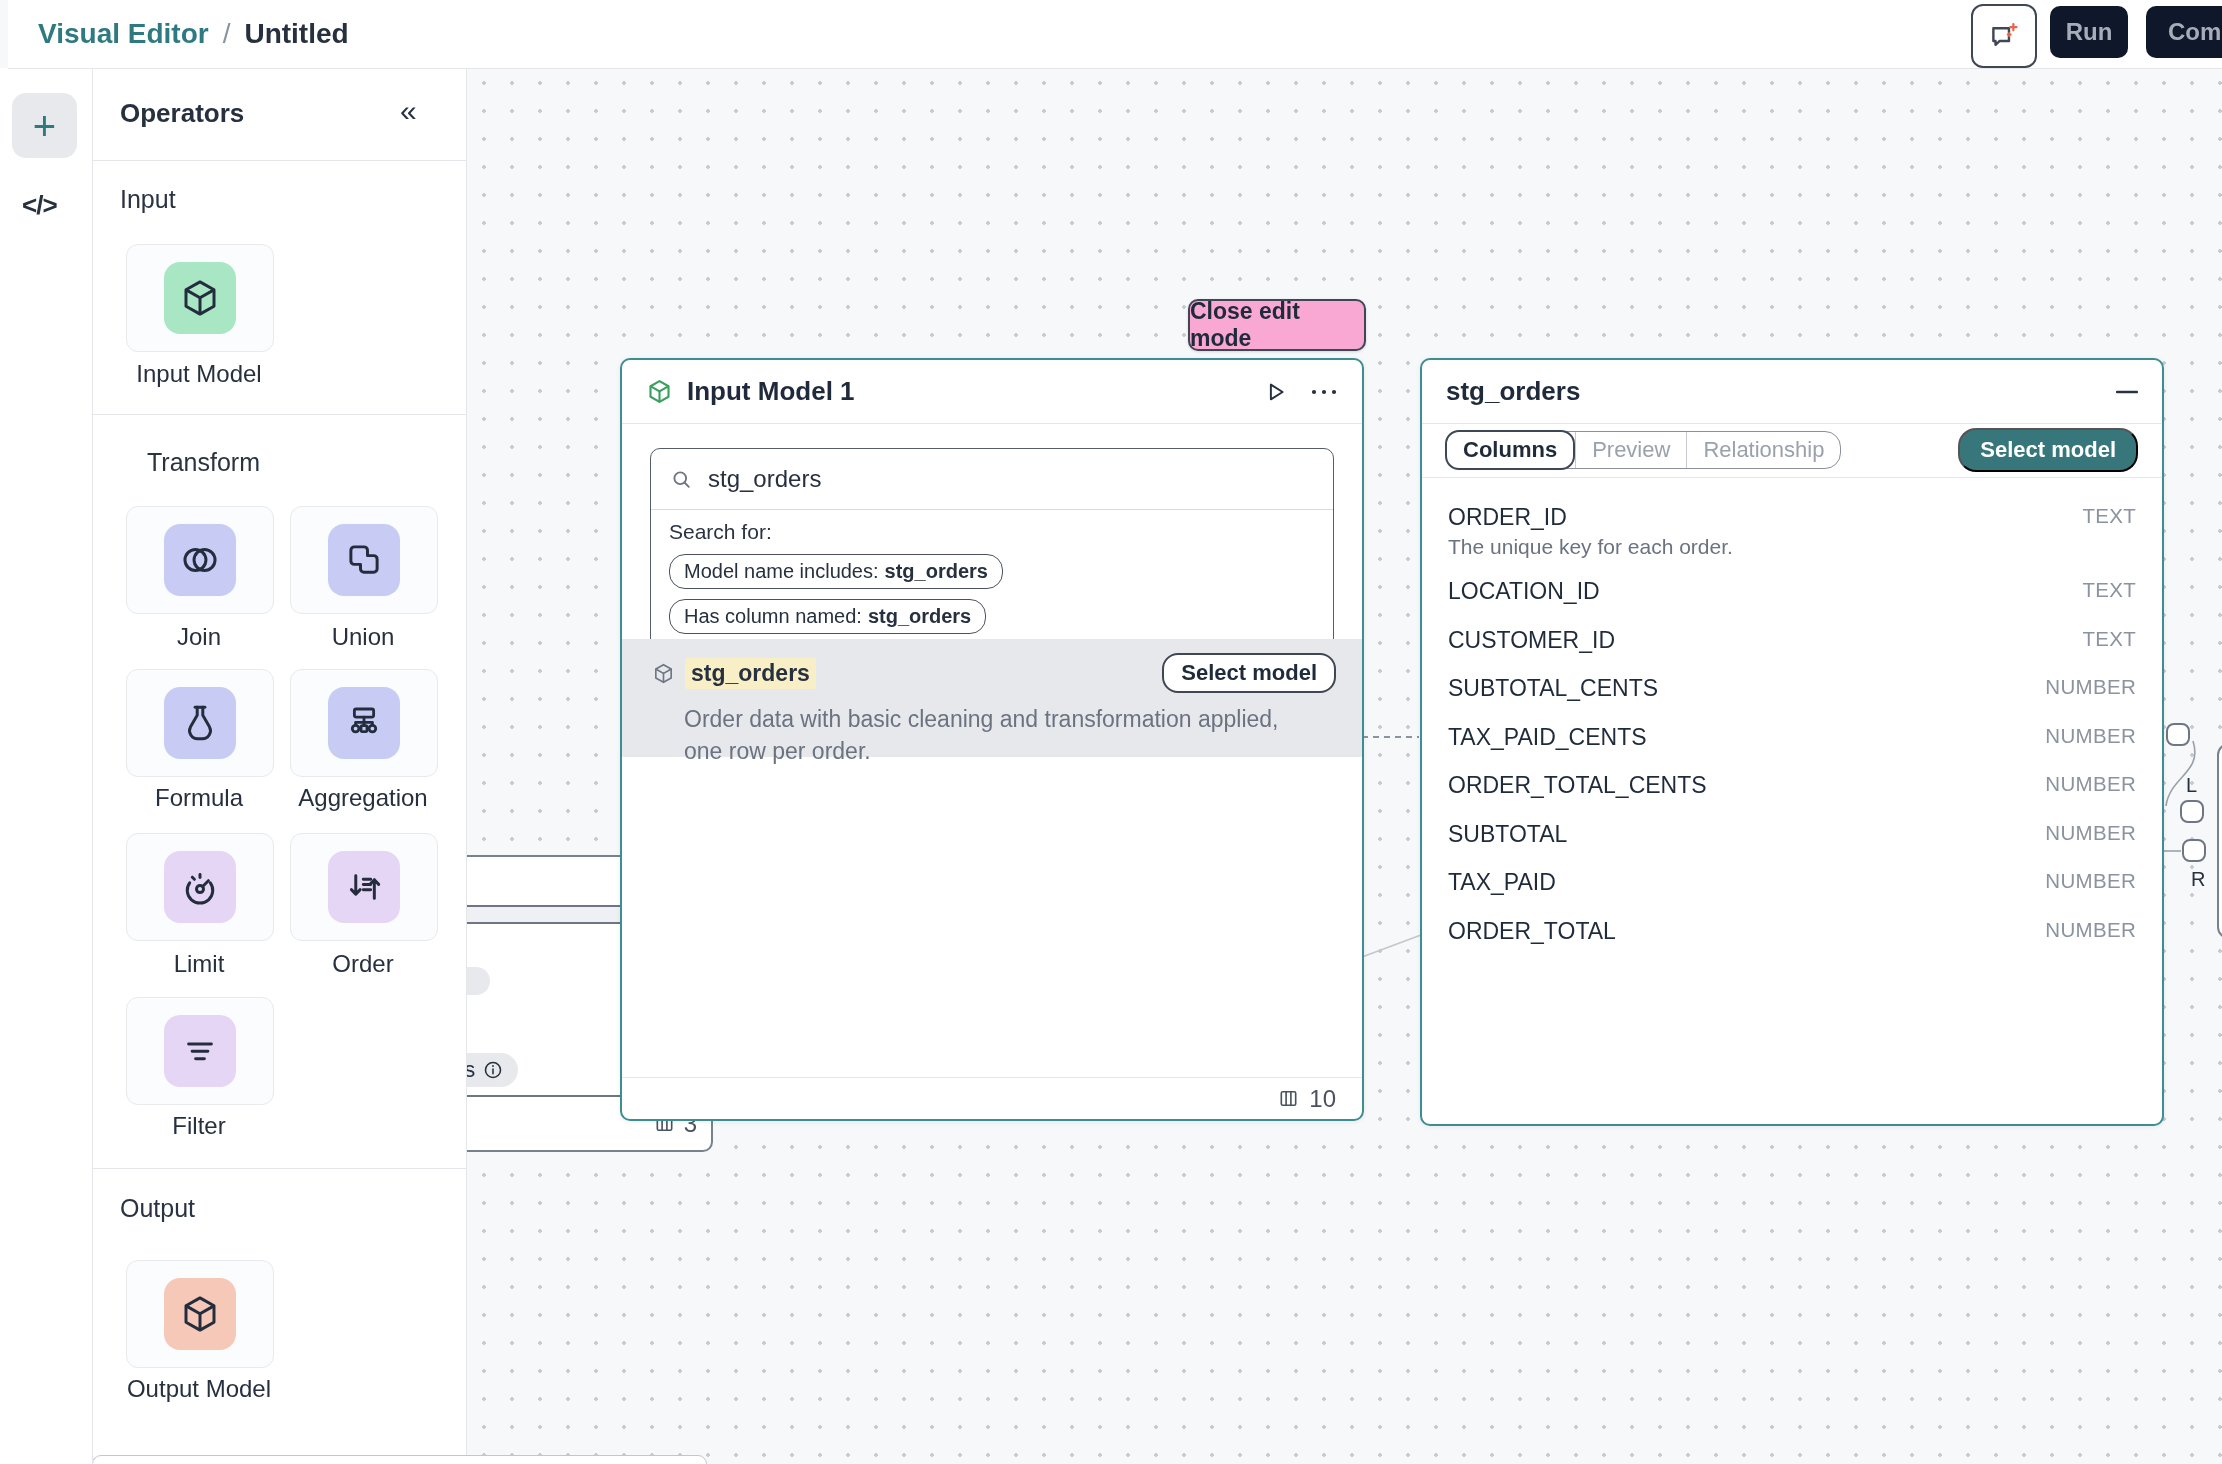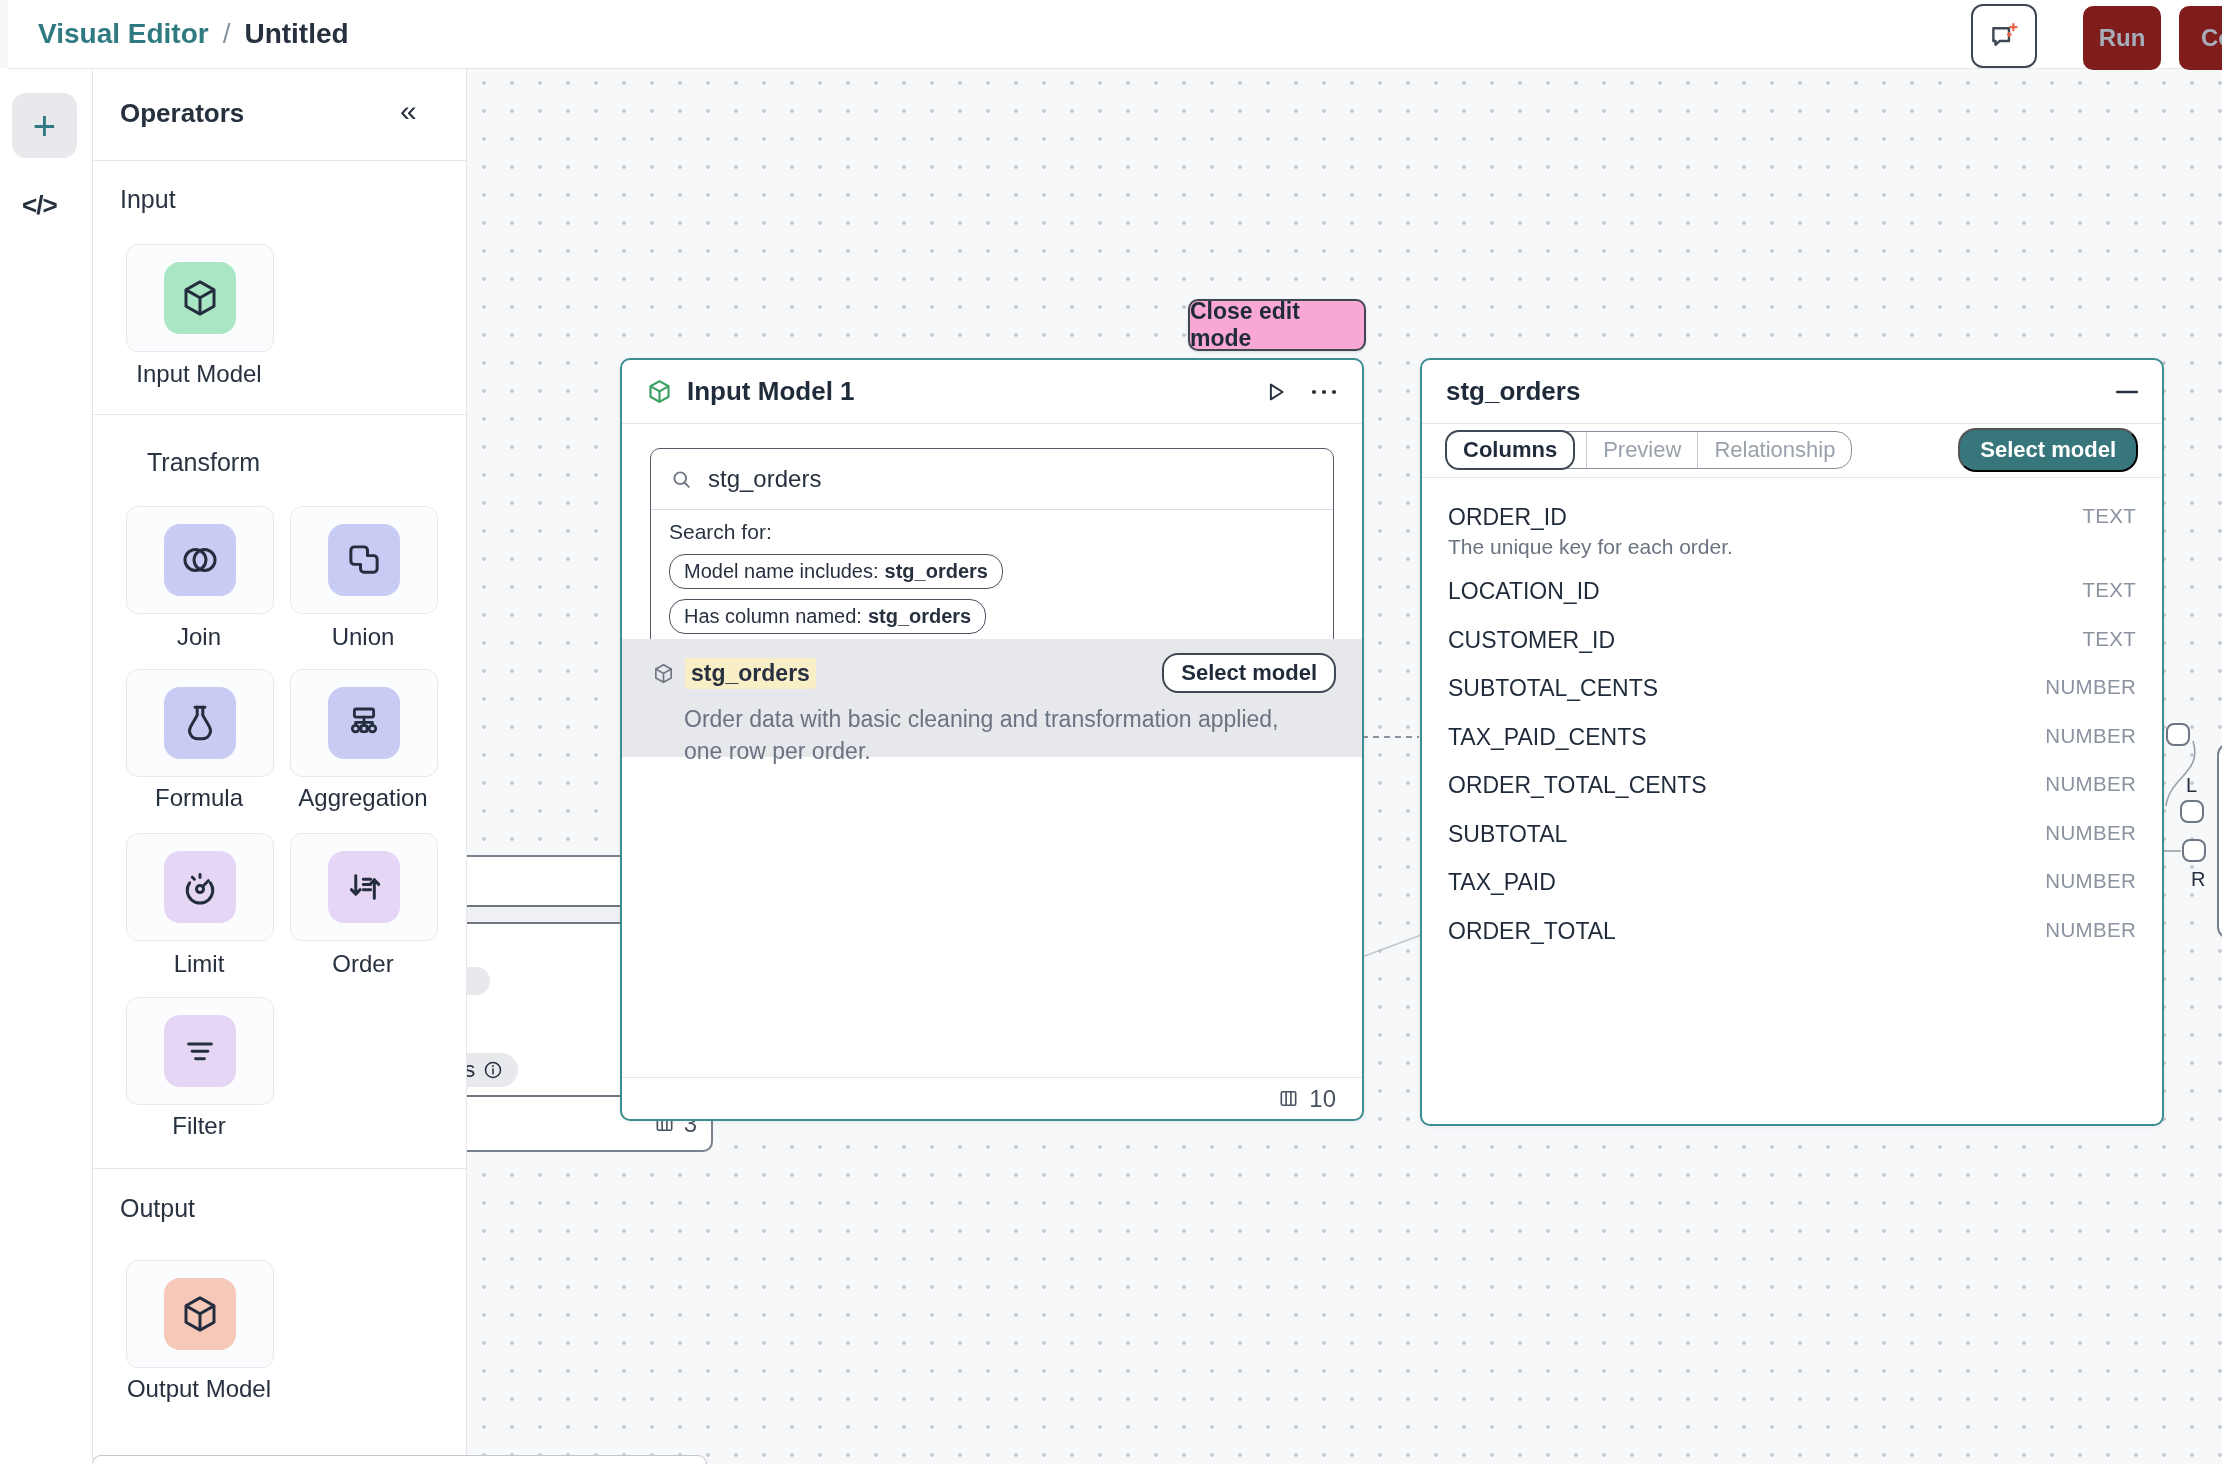--- a/index.html
+++ b/index.html
@@ -13,22 +13,22 @@
   
   .topbar{position:absolute;left:8px;top:0;width:2222px;height:68px;background:#fff;
           border-bottom:1px solid #e4e6ea;z-index:20;}
   .crumbs{position:absolute;left:30px;top:0;height:68px;display:flex;align-items:center;gap:14px;
           font-size:28px;font-weight:700;}
   .crumb-app{color:#2f7a80;}
   .crumb-sep{color:#8a93a2;font-weight:400;}
   .crumb-doc{color:#27303f;}
   .ai-btn{position:absolute;left:1963px;top:4px;width:62px;height:60px;border:2px solid #3f4754;
           border-radius:12px;background:#fff;display:flex;align-items:center;justify-content:center;}
-  .gray-btn{position:absolute;top:6px;height:64px;border-radius:10px;background:#7f1d1d;color:#a6adb8;
-            font-size:24px;font-weight:600;display:flex;align-items:center;justify-content:center;margin-left:33px;}
+  .gray-btn{position:absolute;top:6px;height:52px;border-radius:10px;background:#0f172a;color:#a6adb8;
+            font-size:24px;font-weight:600;display:flex;align-items:center;justify-content:center;}
   
   .rail{position:absolute;left:0;top:68px;width:92px;height:1396px;background:#fff;
         border-right:1px solid #e4e6ea;z-index:15;}
   .rail-add{position:absolute;left:12px;top:25px;width:65px;height:65px;border-radius:14px;
             background:#e7e9ec;color:#2f7a80;font-size:40px;font-weight:400;display:flex;
             align-items:center;justify-content:center;line-height:1;}
   .rail-code{position:absolute;left:22px;top:122px;font-size:26px;font-weight:700;color:#27303f;letter-spacing:-1px;}
   
   .ops{position:absolute;left:92px;top:68px;width:374px;height:1390px;background:#fff;
        border-right:1px solid #e4e6ea;border-bottom:1px solid #e4e6ea;z-index:12;}
@@ -73,21 +73,21 @@
   .result-desc{margin:10px 0 0 32px;width:630px;font-size:23px;color:#6b7280;line-height:1.4;}
   .node-foot{position:absolute;left:0;right:0;height:42px;border-top:1px solid #e4e6ea;display:flex;
              justify-content:flex-end;align-items:center;gap:9px;padding-right:26px;
              box-sizing:border-box;color:#4a5260;font-size:24px;}
   
   .toolbar{position:absolute;left:0;top:62px;right:0;height:56px;display:flex;align-items:center;
            padding:0 24px;box-sizing:border-box;border-bottom:1px solid #e4e6ea;}
   .tabs{display:inline-flex;border:1.5px solid #8a919d;border-radius:16px;background:#fff;align-items:stretch;}
   .tab{padding:5px 16px;font-size:22px;color:#9aa1ab;border-left:1px solid #c6cad0;display:flex;align-items:center;}
   .tab:first-child{border-left:none;}
-  .tab.active{border:2px solid #3f4754;border-radius:14px;margin:-2px 11px -2px -2px;background:#fff;
+  .tab.active{border:2px solid #3f4754;border-radius:14px;margin:-2px 0 -2px -2px;background:#fff;
               color:#1f2a3a;font-weight:700;}
   .teal-btn{margin-left:auto;background:#37777c;color:#fff;border-radius:18px;padding:7px 20px;
             font-size:22px;font-weight:700;}
   .cols{position:absolute;left:0;top:128px;right:0;}
   .col-row{display:flex;justify-content:space-between;align-items:flex-start;height:48.5px;
            padding:0 26px;}
   .col-row.first{display:block;height:74px;}
   .col-name{font-size:23px;color:#1f2a3a;}
   .col-type{font-size:20.5px;color:#8b93a0;letter-spacing:.3px;}
   .col-desc{font-size:21px;color:#6b7280;margin-top:4px;}

